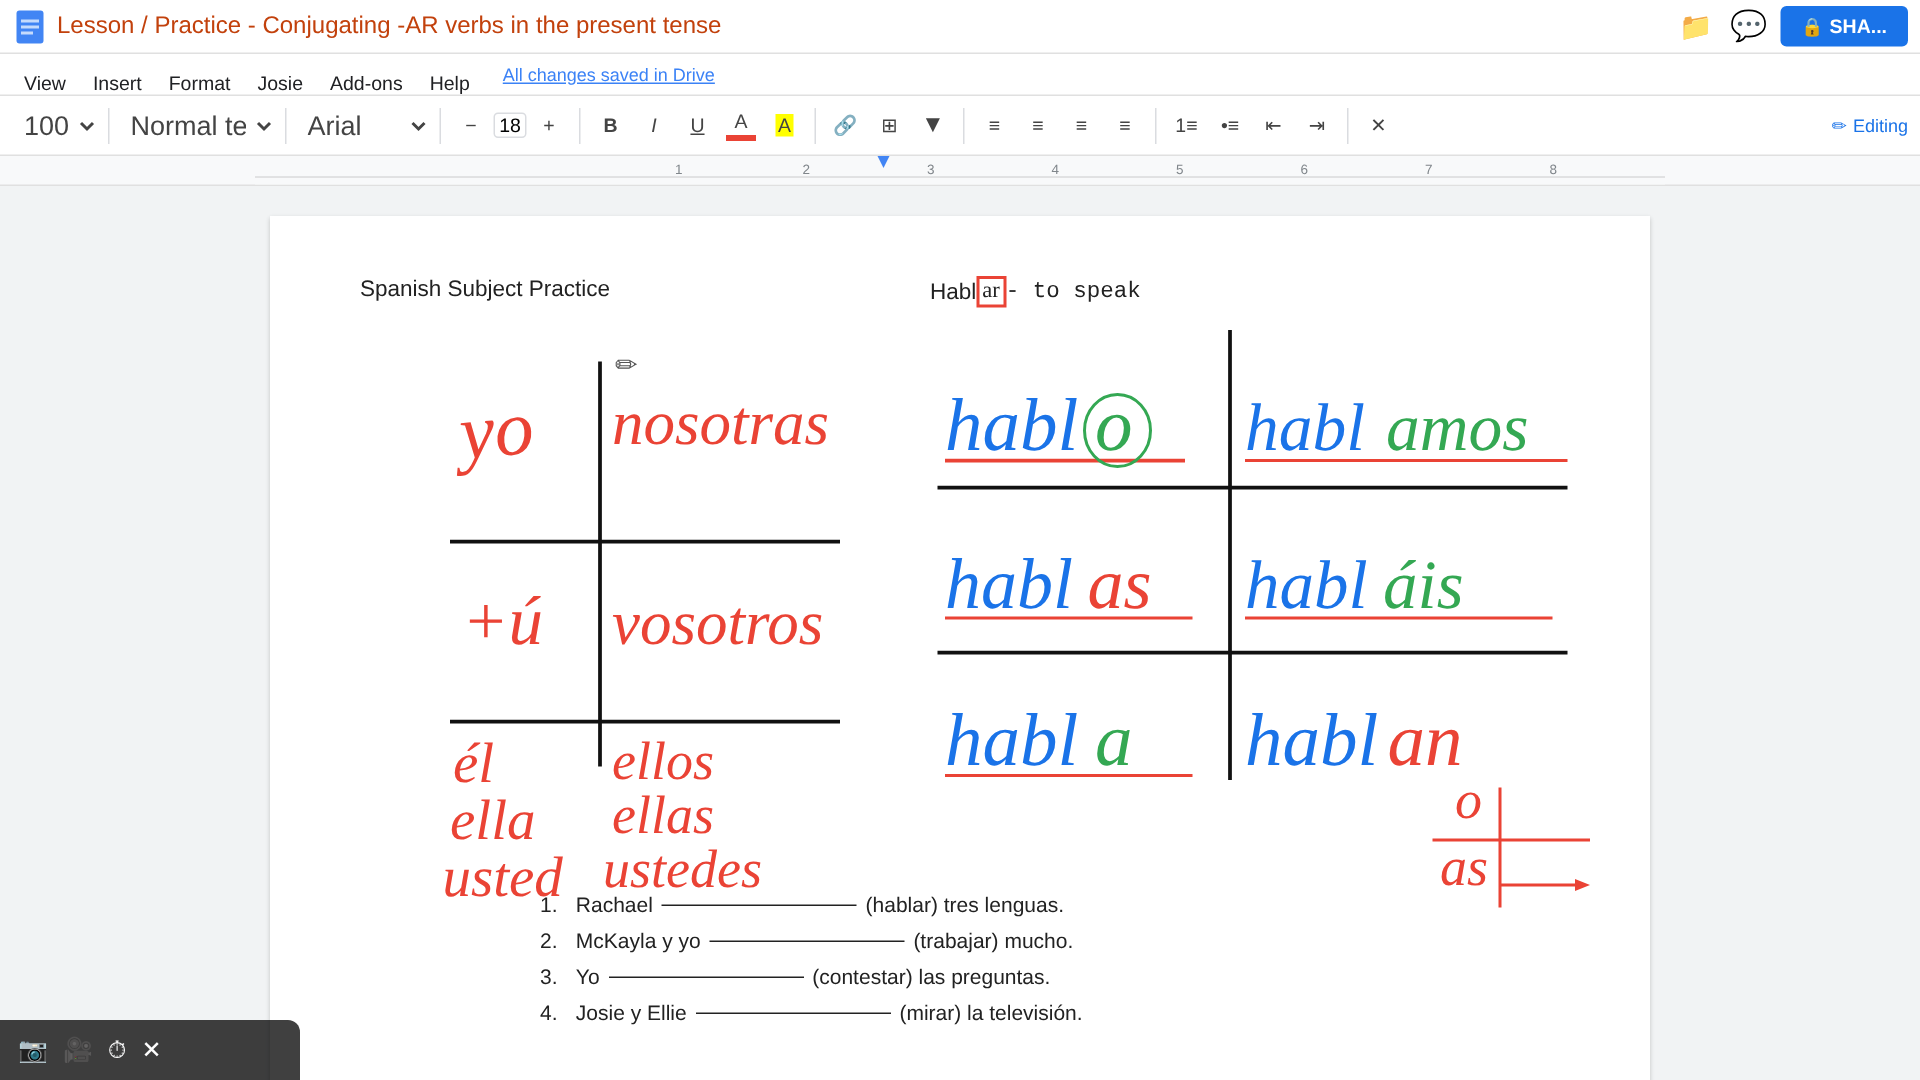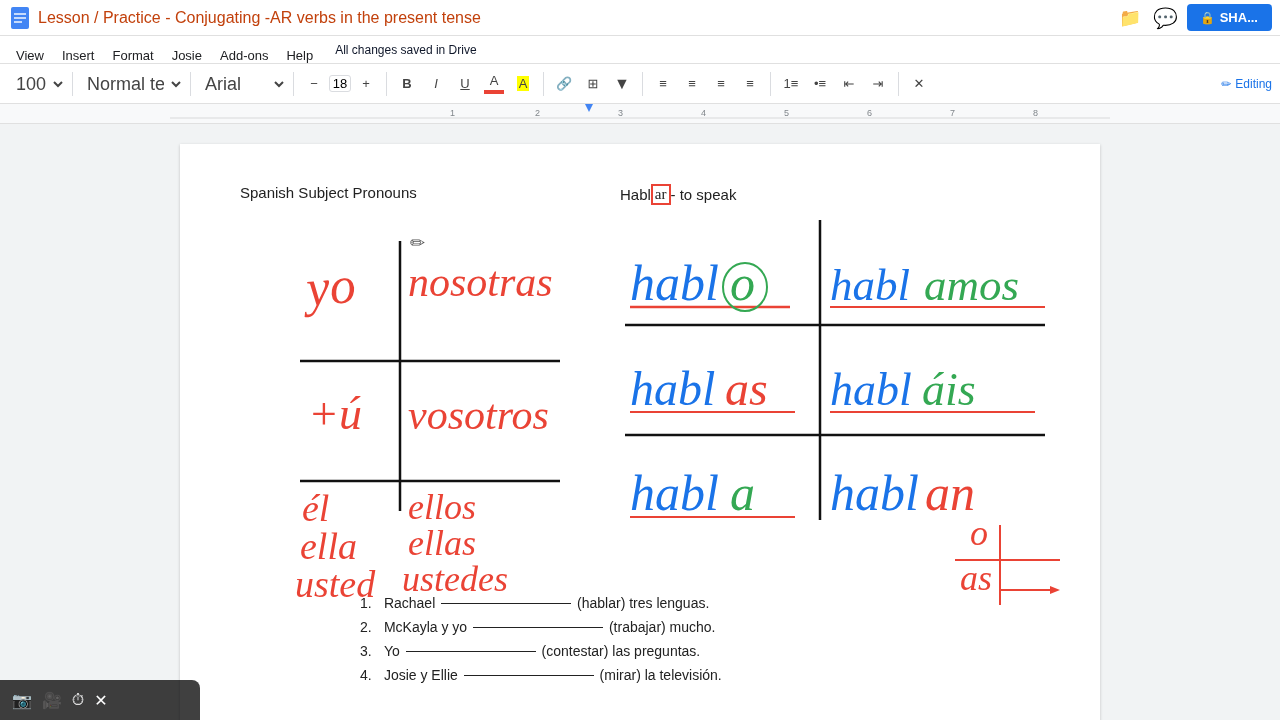--- a/index.html
+++ b/index.html
@@ -21,21 +21,21 @@
     
     #menu-bar {
       display: flex; align-items: center;
       background: #fff; height: 28px; padding: 0 8px;
       border-bottom: 1px solid #e0e0e0; gap: 2px;
     }
     .menu-item {
       font-size: 13px; color: #202124; padding: 2px 8px;
       cursor: pointer; border-radius: 3px; margin-top: 12px;
     }
-    .autosave { font-size: 12px; color: #0f172a; margin-left: 12px; }
+    .autosave { font-size: 12px; color: #3b82f6; margin-left: 12px; text-decoration: underline; }
 
     
     #toolbar {
       display: flex; align-items: center;
       background: #fff; height: 40px; padding: 0 8px;
       border-bottom: 1px solid #e0e0e0; gap: 2px;
       overflow: hidden;
     }
     .toolbar-group { display: flex; align-items: center; gap: 1px; }
     .toolbar-separator { width: 1px; height: 24px; background: #dadce0; margin: 0 4px; }
@@ -228,21 +228,21 @@
   </svg>
 </div>
 
 <div id="doc-area">
   <div id="doc-page">
 
 
     <div class="two-col">
 
       <div class="col-left">
-        <div class="section-heading" style="margin-bottom:10px;">Spanish Subject Pronouns</div>
+        <div class="section-heading" style="margin-bottom:10px;">Spanish Subject Practice</div>
 
         <svg width="340" height="390" style="display:block;">
 
           <line x1="160" y1="30" x2="160" y2="300" stroke="#111" stroke-width="2.5"></line>
 
           <line x1="60" y1="150" x2="320" y2="150" stroke="#111" stroke-width="2.5"></line>
 
           <line x1="60" y1="270" x2="320" y2="270" stroke="#111" stroke-width="2.5"></line>
 
           <text x="68" y="95" font-family="'Comic Sans MS', cursive" font-size="52" fill="#ea4335" font-style="italic" transform="rotate(-5,68,95)">yo</text>
@@ -263,21 +263,21 @@
 
           <text x="170" y="38" font-size="18" fill="#555">✏</text>
         </svg>
       </div>
 
       <div class="col-right">
 
         <div style="font-size:15px; color:#222; margin-bottom:10px; display:flex; align-items:center;">
           <span style="font-family:Arial,sans-serif;">Habl</span>
           <span style="border:2px solid #ea4335; padding:0 2px; font-family:Liberation Serif, serif;">ar</span>
-          <span style="font-family:Liberation Sans, sans-serif;"> - to speak</span>
+          <span style="font-family:Liberation Mono, monospace;"> - to speak</span>
         </div>
 
         <svg width="440" height="390" style="display:block;">
 
           <line x1="200" y1="5" x2="200" y2="305" stroke="#111" stroke-width="2.5"></line>
 
           <line x1="5" y1="110" x2="425" y2="110" stroke="#111" stroke-width="2.5"></line>
           <line x1="5" y1="220" x2="425" y2="220" stroke="#111" stroke-width="2.5"></line>
 
           <text x="10" y="85" font-family="'Comic Sans MS', cursive" font-size="50" fill="#1a73e8" font-style="italic">habl</text>

